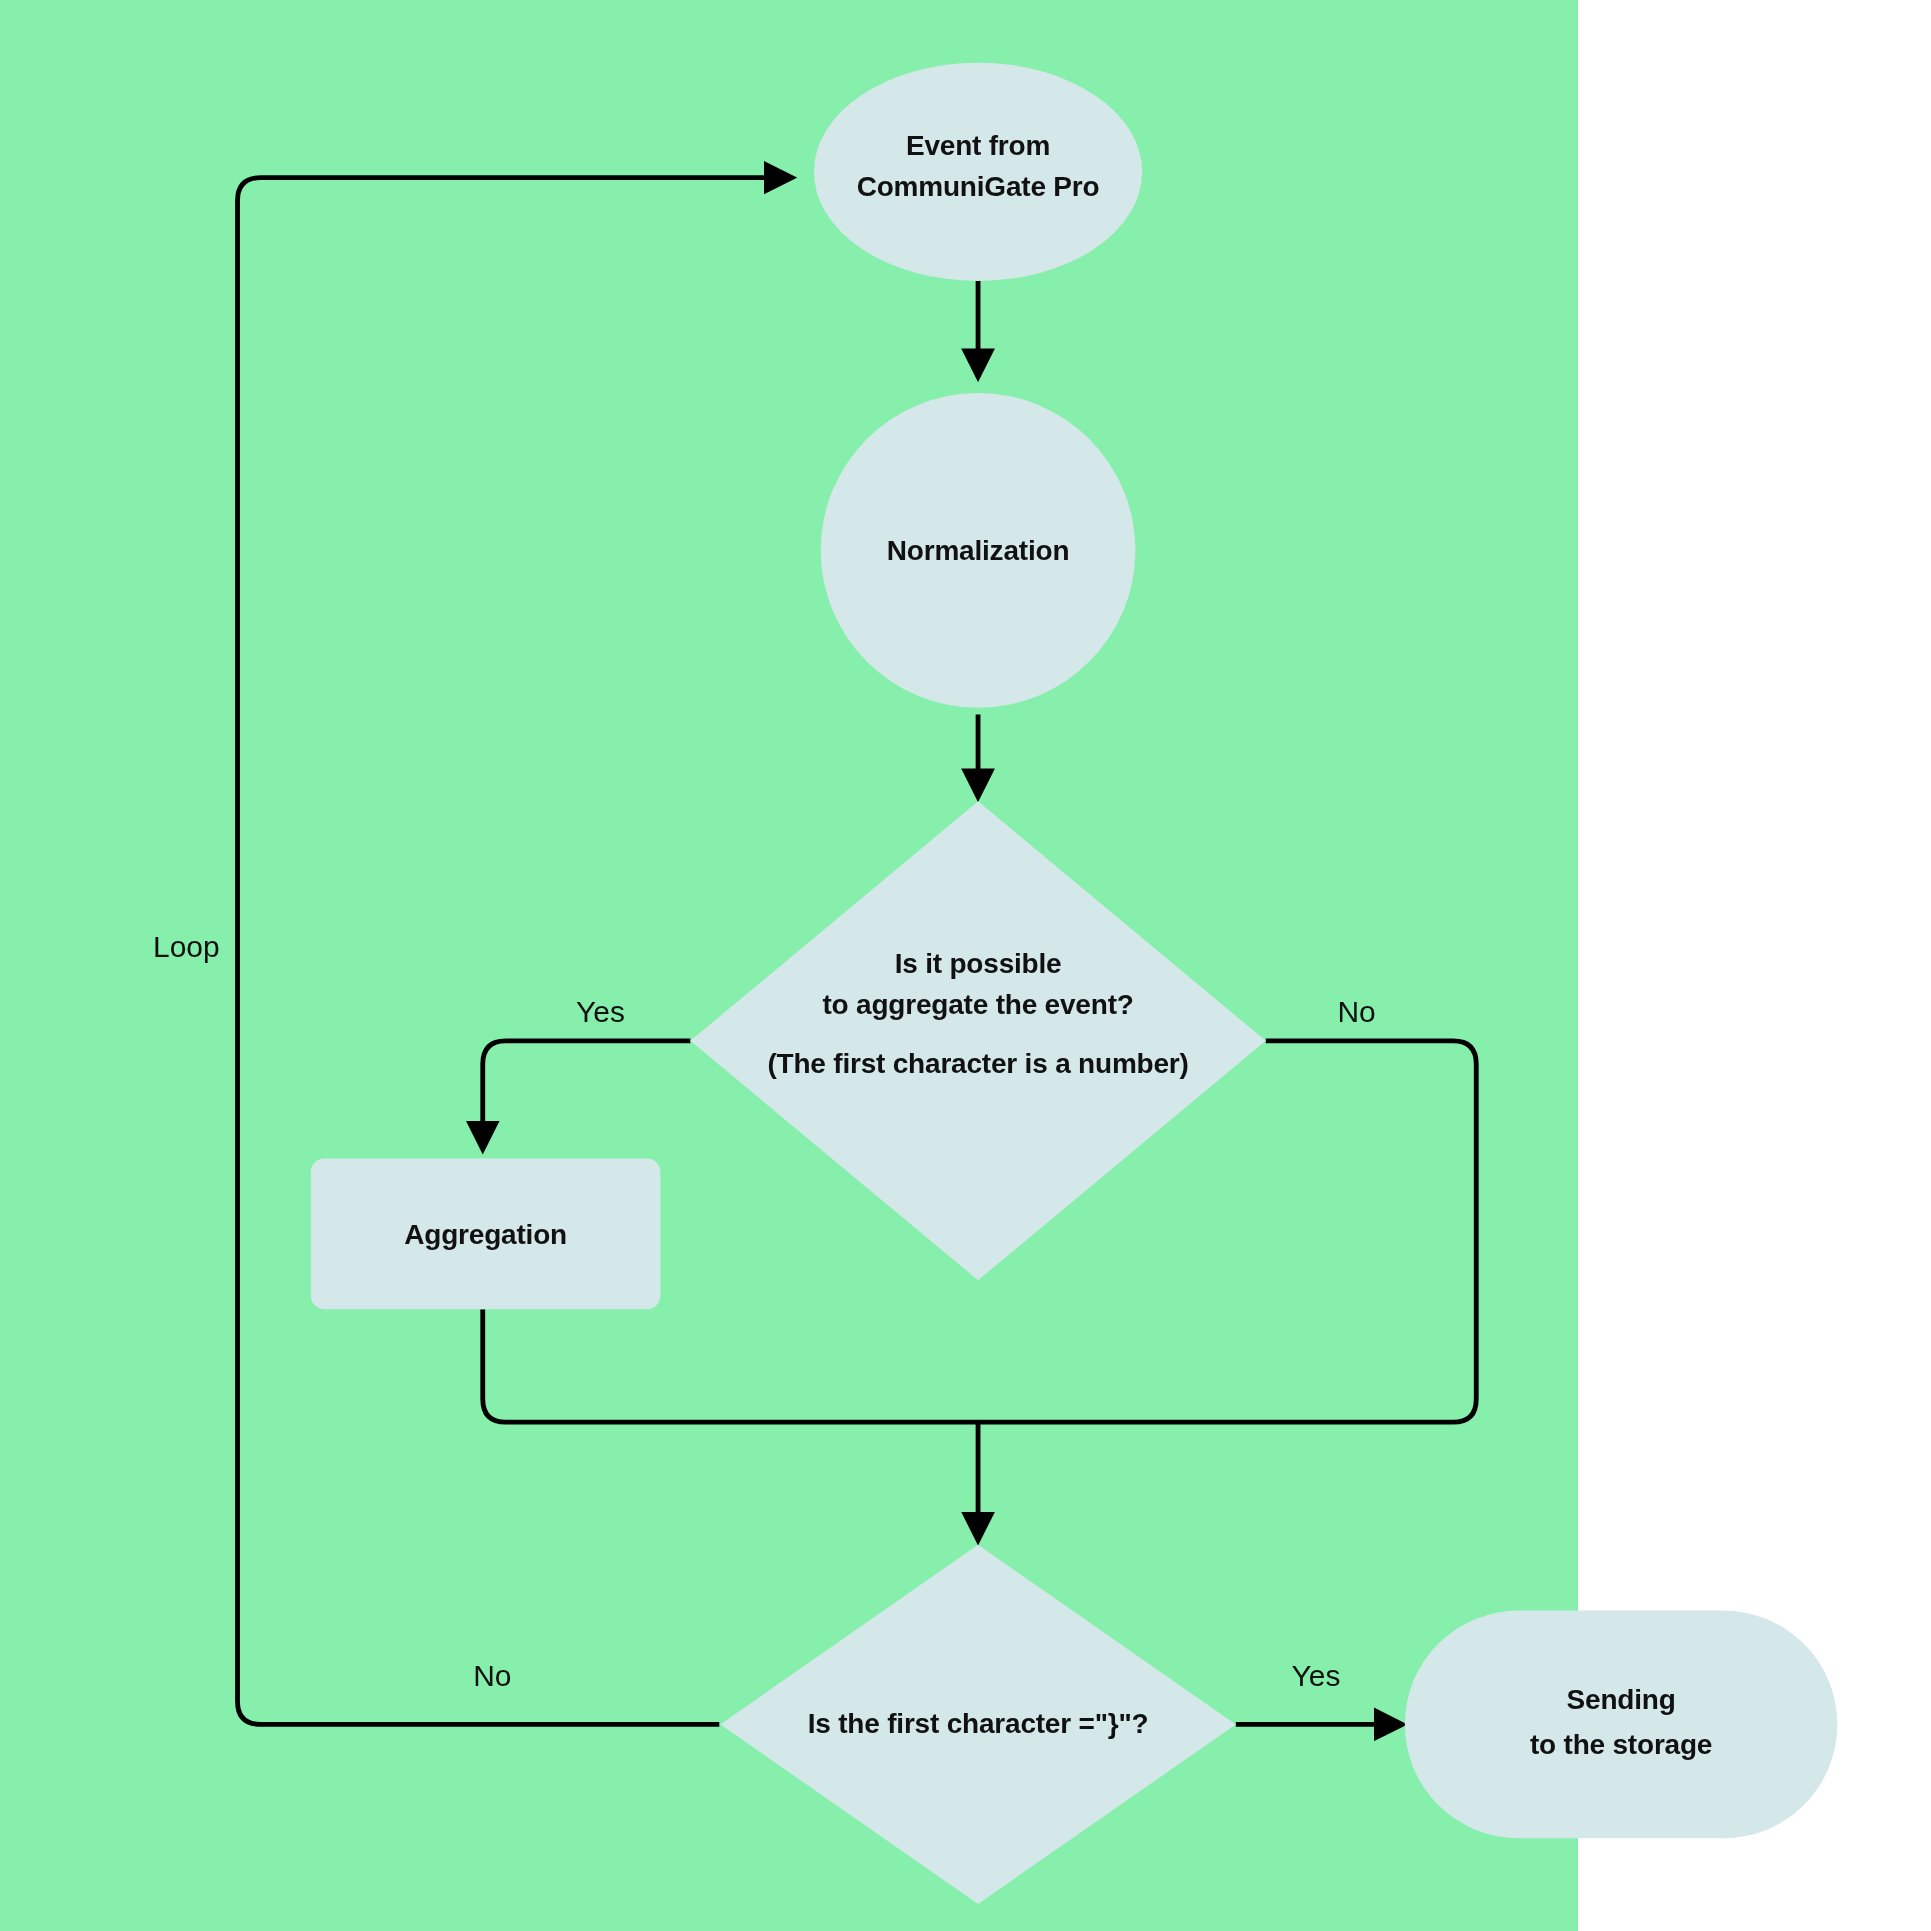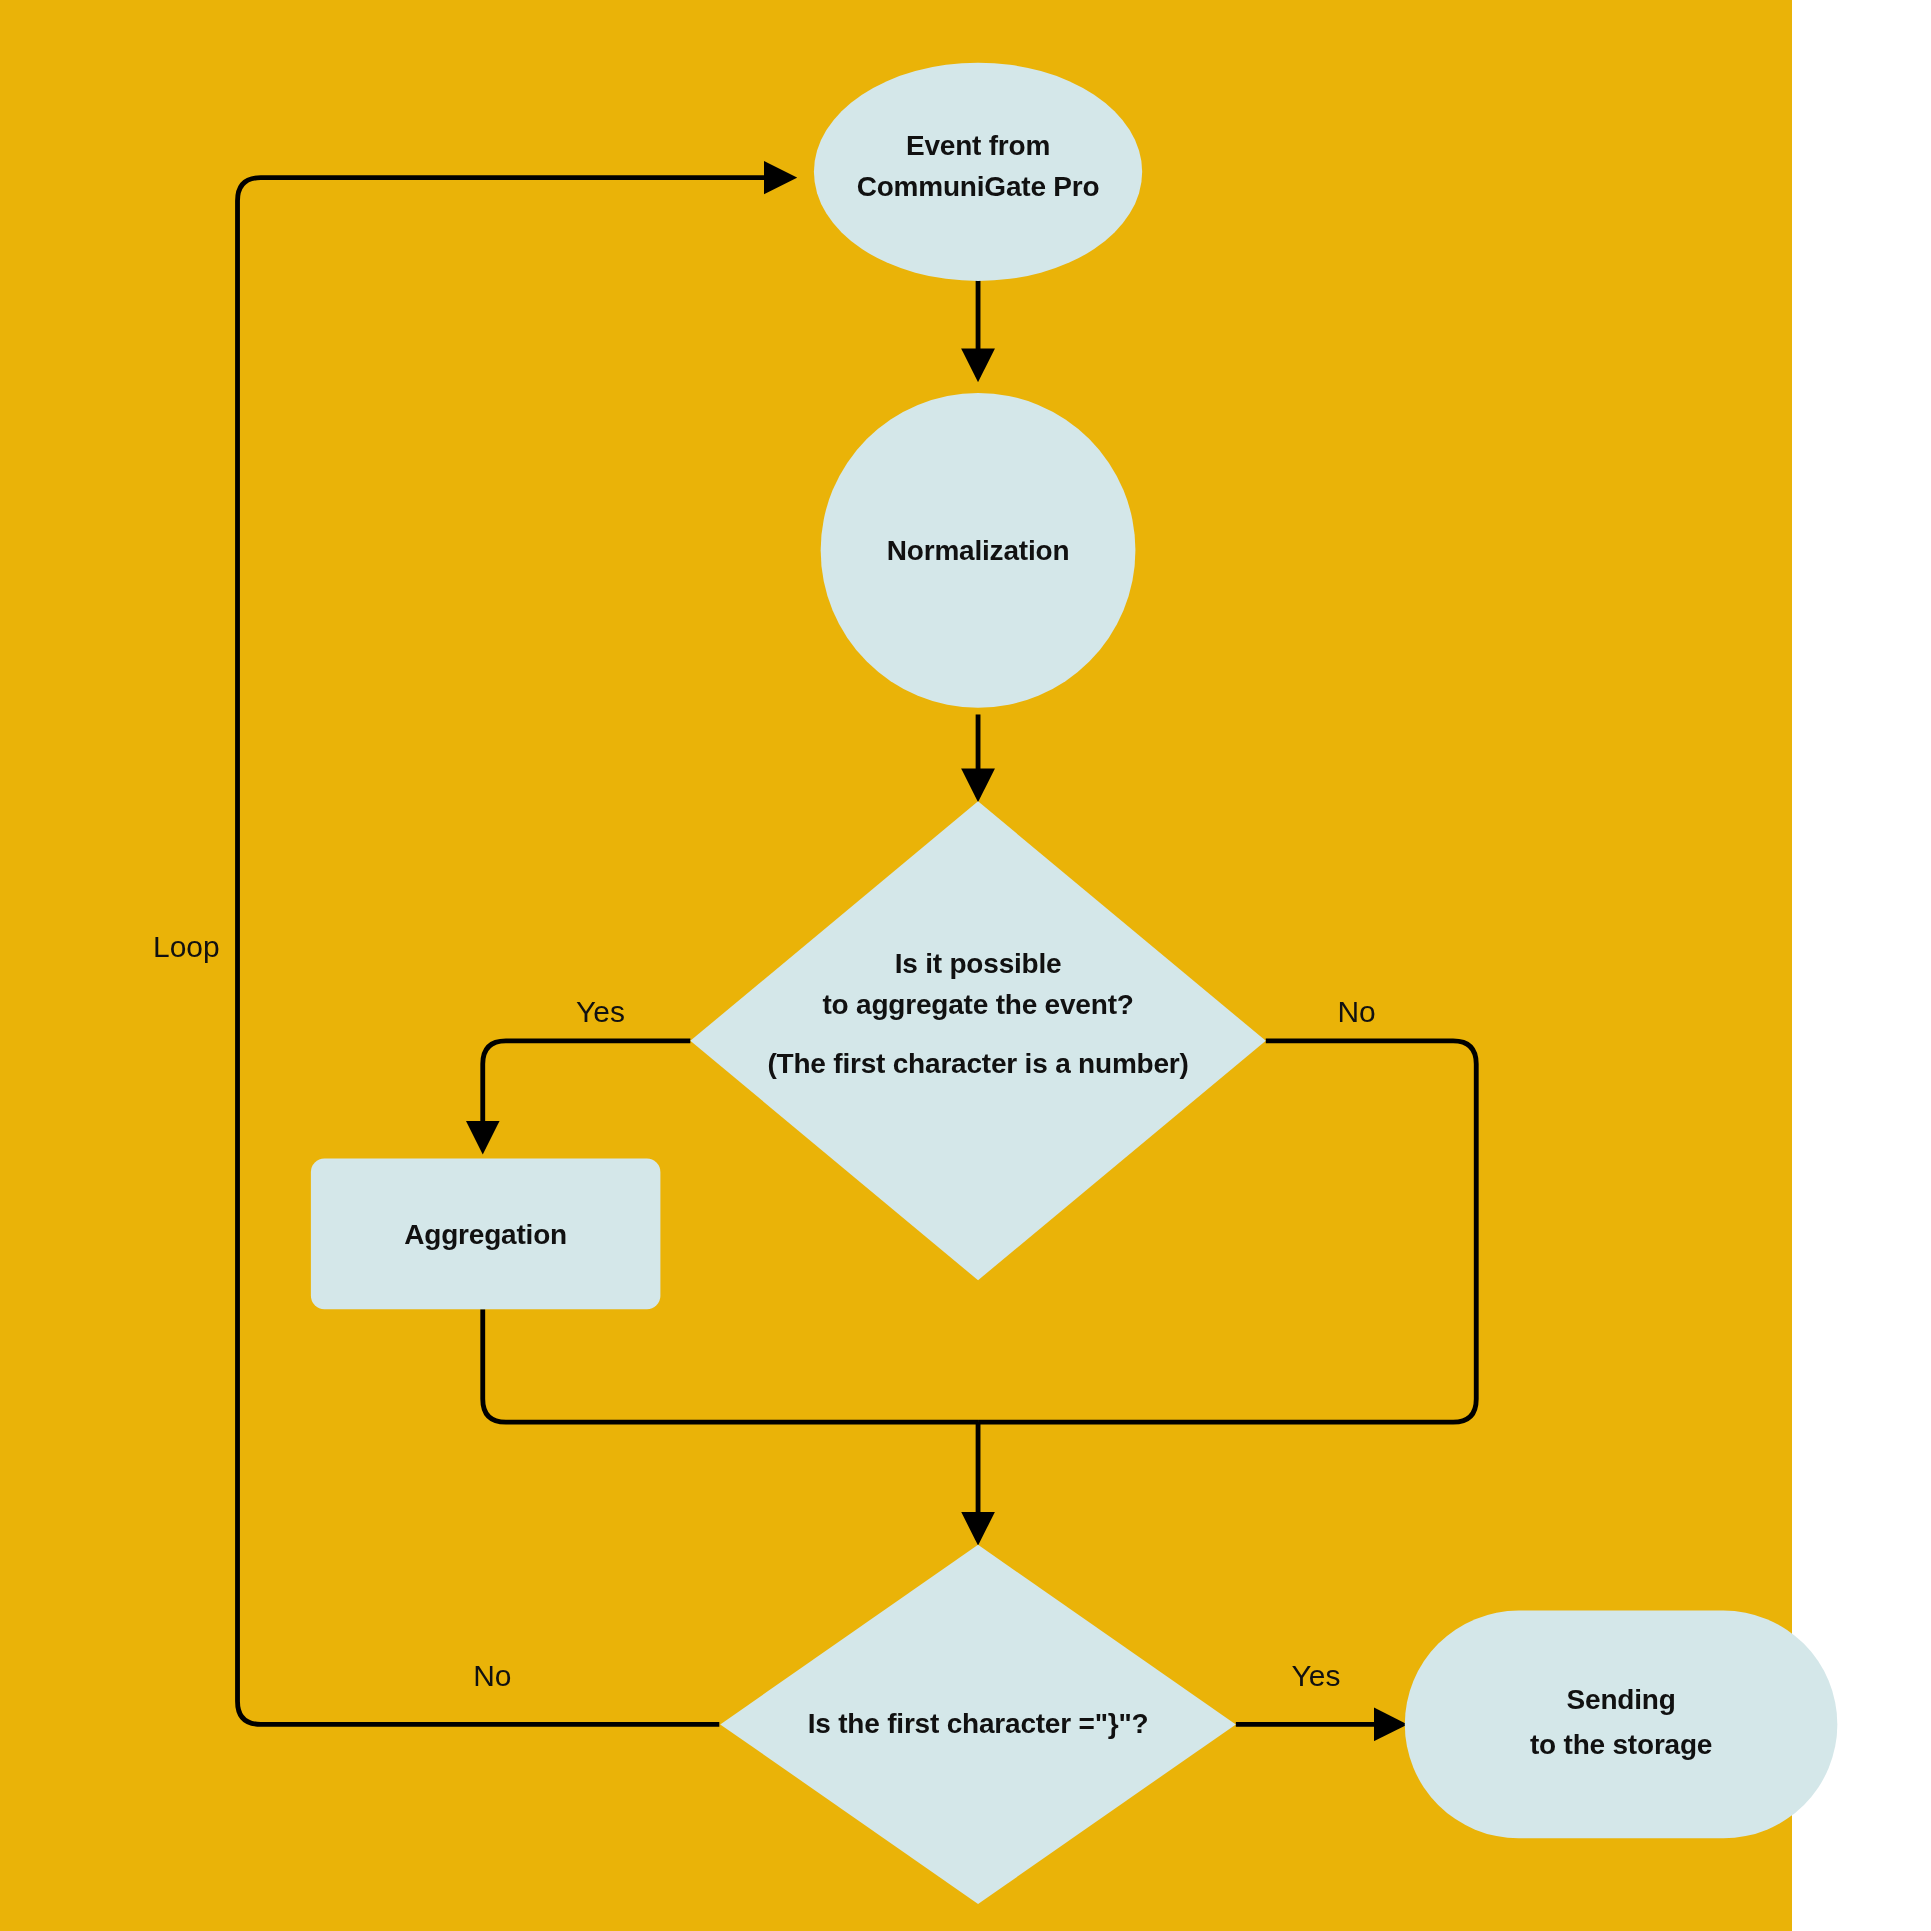--- a/index.html
+++ b/index.html
@@ -8,23 +8,23 @@
     background: #ffffff;
   }
   body {
     width: 1931px;
     height: 1931px;
     font-family: "Liberation Sans", sans-serif;
     overflow: hidden;
   }
   #flowchart-root {
     position: relative;
-    width: 1792px;
+    width: 1578px;
     height: 1931px;
-    background: #eab308;
+    background: #86efac;
   }
   svg.flow-canvas {
     position: absolute;
     top: 0;
     left: 0;
     width: 1931px;
     height: 1931px;
     display: block;
   }
   .node-shape {

